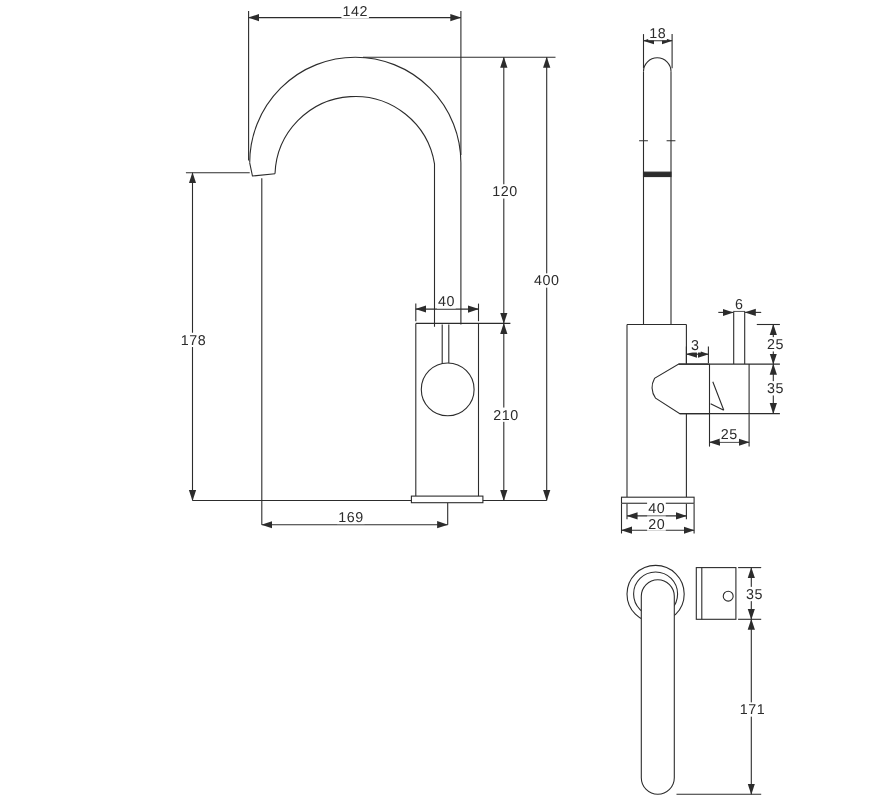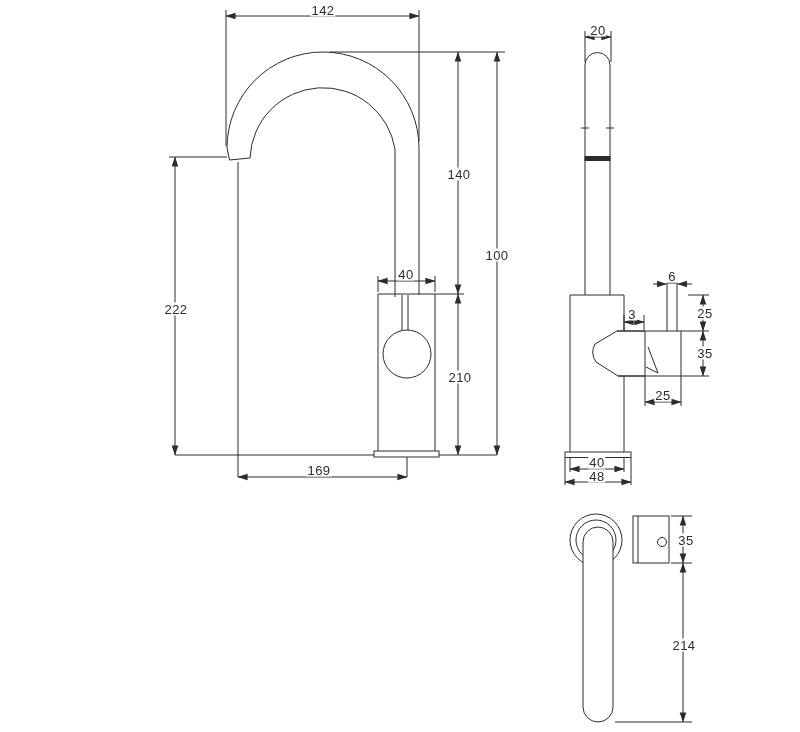--- a/index.html
+++ b/index.html
@@ -124,32 +124,32 @@
       </g>
 
       <g>
         <path d="M683,516 V563" marker-start="url(#arr)" marker-end="url(#arr)"></path>
         <path d="M683,563 V722" marker-start="url(#arr)" marker-end="url(#arr)"></path>
       </g>
     </g>
   </svg>
 
   <div class="dim-label" style="left:323px;top:10px">142</div>
-  <div class="dim-label" style="left:459px;top:174px">140</div>
-  <div class="dim-label" style="left:497px;top:255px">100</div>
-  <div class="dim-label" style="left:176px;top:309px">222</div>
+  <div class="dim-label" style="left:459px;top:174px">120</div>
+  <div class="dim-label" style="left:497px;top:255px">400</div>
+  <div class="dim-label" style="left:176px;top:309px">178</div>
   <div class="dim-label" style="left:406px;top:274px">40</div>
   <div class="dim-label" style="left:460px;top:377px">210</div>
   <div class="dim-label" style="left:319px;top:470px">169</div>
 
-  <div class="dim-label" style="left:598px;top:30px">20</div>
+  <div class="dim-label" style="left:598px;top:30px">18</div>
   <div class="dim-label" style="left:672px;top:276px">6</div>
   <div class="dim-label" style="left:705px;top:313px">25</div>
   <div class="dim-label" style="left:632px;top:314px">3</div>
   <div class="dim-label" style="left:705px;top:353px">35</div>
   <div class="dim-label" style="left:663px;top:395px">25</div>
   <div class="dim-label" style="left:597px;top:462px">40</div>
-  <div class="dim-label" style="left:597px;top:476px">48</div>
+  <div class="dim-label" style="left:597px;top:476px">20</div>
 
   <div class="dim-label" style="left:686px;top:540px">35</div>
-  <div class="dim-label" style="left:684px;top:645px">214</div>
+  <div class="dim-label" style="left:684px;top:645px">171</div>
 
 </div>
 
 </body></html>

